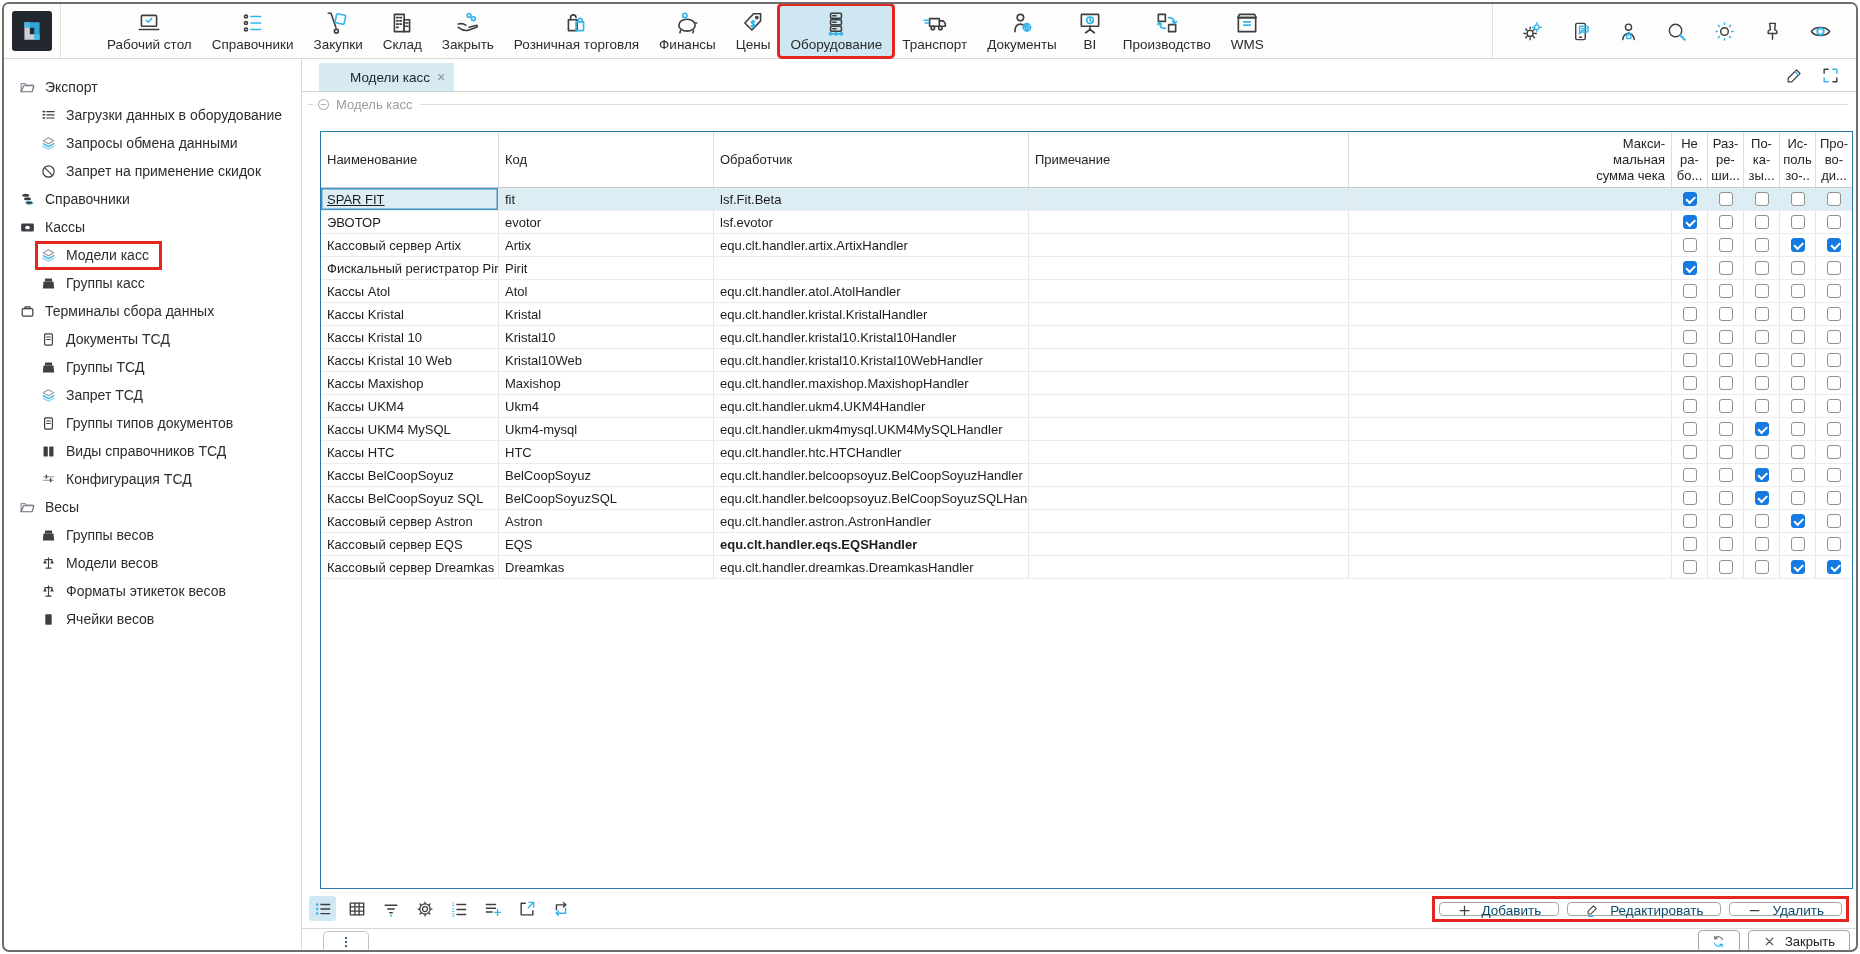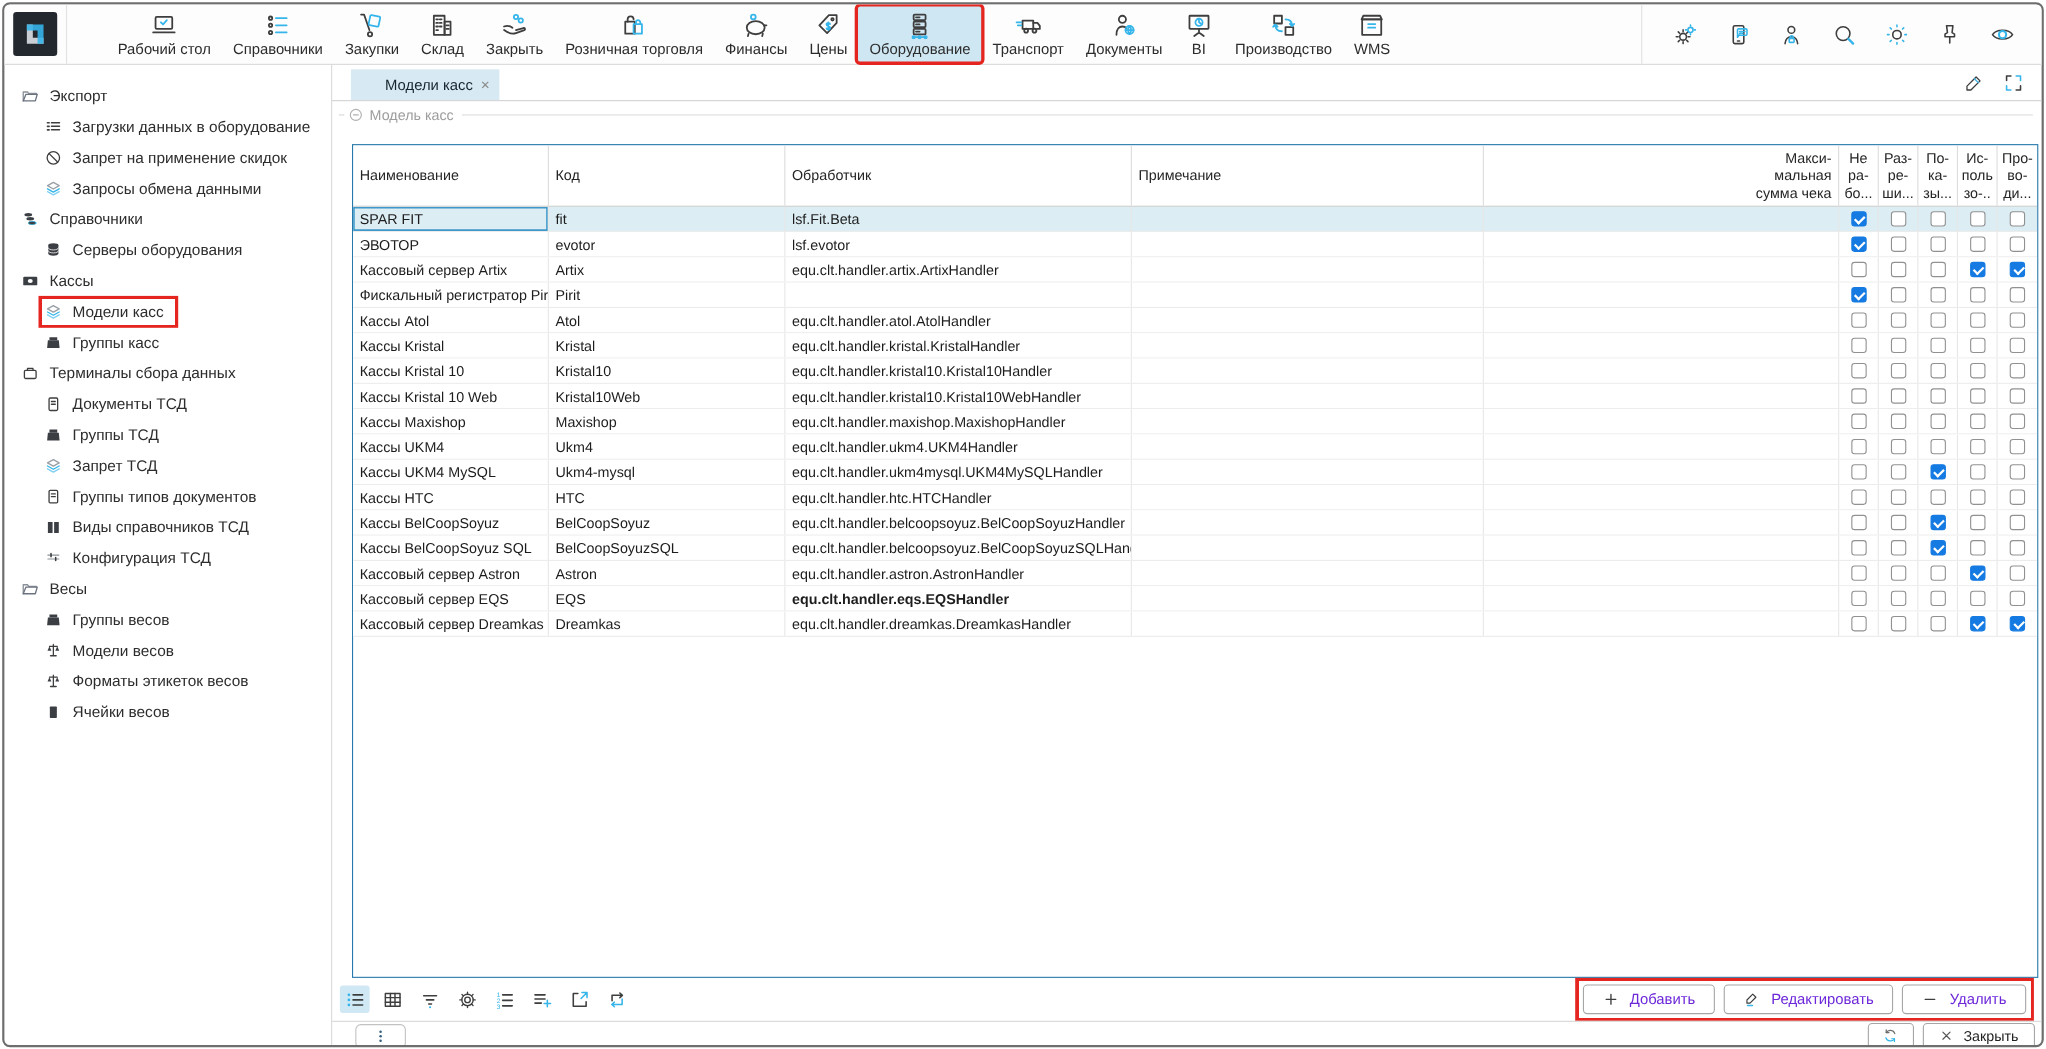--- a/index.html
+++ b/index.html
@@ -58,32 +58,32 @@
   
   .tablebox { margin: 15px 6px 0 18px; width: 1533px; height: 758px; border: 1px solid #2779ab; background: #fff; overflow: hidden; flex-shrink: 0; }
   .thead { display: flex; height: 56px; border-bottom: 1px solid #c9c9c9; }
   .th { flex-shrink: 0; border-right: 1px solid #dcdcdc; display: flex; align-items: center; padding: 0 6px; font-size: 13px; color: #252525; white-space: pre-line; line-height: 16px; cursor: pointer; }
   .th.center { justify-content: center; text-align: center; padding: 0 2px; }
   .th.right { justify-content: flex-end; text-align: right; }
   .tr { display: flex; height: 23px; border-bottom: 1px solid #ececec; background: #fff; }
   .tr.selected { background: #dcedf4; }
   .td { flex-shrink: 0; border-right: 1px solid #e7e7e7; font-size: 13px; color: #1d1d1d; display: flex; align-items: center; padding: 0 6px; white-space: nowrap; overflow: hidden; }
   .td.c { justify-content: center; padding: 0; }
-  .tr.selected .td.focus { box-shadow: inset 0 0 0 1.5px #3f98c9; }
+  .tr.selected .td.focus { box-shadow: inset 0 0 0 1.5px #3f98c9; text-decoration: underline; }
   .cb { width: 14px; height: 14px; border: 1px solid #919191; border-radius: 3px; background: #fff; position: relative; cursor: pointer; }
   .cb.on { background: #157be2; border-color: #157be2; }
   .cb.on::after { content: ""; position: absolute; left: 2.5px; top: 3px; width: 7px; height: 3.5px; border-left: 2px solid #fff; border-bottom: 2px solid #fff; transform: rotate(-45deg); }
 
   
   .toolbar { height: 39px; display: flex; align-items: center; padding: 0 10px 0 7px; flex-shrink: 0; }
   .tool-btn { width: 27px; height: 25px; display: flex; align-items: center; justify-content: center; background: none; border: none; margin-right: 7px; border-radius: 3px; cursor: pointer; }
   .tool-btn.active { background: #cfe8f3; }
   .tool-btn svg { width: 20px; height: 20px; }
   .red-group { margin-left: auto; display: flex; gap: 8px; box-shadow: 0 0 0 3px #e5251f; padding: 3px 4px; }
-  .act-btn { height: 27px; display: flex; align-items: center; gap: 10px; padding: 0 17px; background: #fff; border: 1px solid #a6a6a6; border-radius: 4px; font-size: 13.5px; color: #6d28d9; cursor: pointer; }
+  .act-btn { height: 14px; display: flex; align-items: flex-start; gap: 10px; padding: 0 17px; background: #fff; border: 1px solid #a6a6a6; border-radius: 4px; font-size: 13.5px; color: #0c4a6e; cursor: pointer; }
   .act-btn svg { width: 15px; height: 15px; }
 
   
   .statusbar { height: 26px; border-top: 1px solid #d8d8d8; display: flex; align-items: center; padding: 0 6px 0 0; flex-shrink: 0; }
   .kebab-btn { margin-left: 21px; width: 46px; height: 22px; border: 1px solid #c2c2c2; border-radius: 5px; background: #fff; display: flex; align-items: center; justify-content: center; cursor: pointer; }
   .kebab-btn svg { width: 14px; height: 14px; }
   .sb-right { margin-left: auto; display: flex; gap: 8px; align-items: center; }
   .icon-btn { width: 42px; height: 23px; border: 1px solid #a6a6a6; border-radius: 4px; background: #fff; display: flex; align-items: center; justify-content: center; cursor: pointer; }
   .icon-btn svg { width: 15px; height: 15px; }
   .close-btn { height: 23px; display: flex; align-items: center; gap: 9px; padding: 0 14px; background: #fff; border: 1px solid #a6a6a6; border-radius: 4px; font-size: 13px; color: #222; cursor: pointer; }
@@ -287,55 +287,45 @@
             <span class="side-icon"><svg viewBox="0 0 24 24" fill="none" stroke="#3e3e3e" stroke-width="1.7" stroke-linecap="round" stroke-linejoin="round">
                 <path d="M4.5 6.5h2M4.5 11h2M4.5 15.5h2" stroke-width="2.2"></path>
                 <path d="M9.5 6.5H20M9.5 11H20M9.5 15.5H20"></path>
               </svg></span>
             <span class="side-label">Загрузки данных в оборудование</span>
           </div>
         </div>
         <div class="side-item lvl1">
           <div class="side-inner">
             <span class="side-icon"><svg viewBox="0 0 24 24" fill="none" stroke="#3e3e3e" stroke-width="1.7" stroke-linecap="round" stroke-linejoin="round">
-                <circle cx="12" cy="12" r="8"></circle>
-                <path d="M6.6 6.6l10.8 10.8"></path>
-              </svg></span>
-            <span class="side-label">Запрет на применение скидок</span>
-          </div>
-        </div>
-        <div class="side-item lvl1">
-          <div class="side-inner">
-            <span class="side-icon"><svg viewBox="0 0 24 24" fill="none" stroke="#3e3e3e" stroke-width="1.7" stroke-linecap="round" stroke-linejoin="round">
                 <path d="M12 4l7.5 4.2L12 12.4 4.5 8.2z" stroke="#9aa0a6"></path>
                 <path d="M4.5 12.2l7.5 4.2 7.5-4.2" stroke="#35b5ea"></path>
                 <path d="M4.5 15.8l7.5 4.2 7.5-4.2" stroke="#7fd0f2"></path>
               </svg></span>
             <span class="side-label">Запросы обмена данными</span>
+          </div>
+        </div>
+        <div class="side-item lvl1">
+          <div class="side-inner">
+            <span class="side-icon"><svg viewBox="0 0 24 24" fill="none" stroke="#3e3e3e" stroke-width="1.7" stroke-linecap="round" stroke-linejoin="round">
+                <circle cx="12" cy="12" r="8"></circle>
+                <path d="M6.6 6.6l10.8 10.8"></path>
+              </svg></span>
+            <span class="side-label">Запрет на применение скидок</span>
           </div>
         </div>
         <div class="side-item lvl0">
           <div class="side-inner">
             <span class="side-icon"><svg viewBox="0 0 24 24" fill="none" stroke="#3e3e3e" stroke-width="1.5" stroke-linecap="round" stroke-linejoin="round">
                 <ellipse cx="9.5" cy="6" rx="5" ry="2.2" fill="#3b3f44" stroke="none"></ellipse>
                 <ellipse cx="12" cy="11" rx="5" ry="2.2" fill="#3b3f44" stroke="none"></ellipse>
                 <ellipse cx="14.5" cy="16.5" rx="5" ry="2.2" fill="#3b3f44" stroke="none"></ellipse>
                 <ellipse cx="14.5" cy="16.5" rx="5" ry="2.2" stroke="#35b5ea" stroke-width="0.9"></ellipse>
               </svg></span>
             <span class="side-label">Справочники</span>
-          </div>
-        </div>
-        <div class="side-item lvl1">
-          <div class="side-inner">
-            <span class="side-icon"><svg viewBox="0 0 24 24" fill="none" stroke="#3e3e3e" stroke-width="1.5" stroke-linecap="round" stroke-linejoin="round">
-                <ellipse cx="12" cy="5.5" rx="6.5" ry="2.4" fill="#3b3f44" stroke="none"></ellipse>
-                <path d="M5.5 5.5v11c0 1.3 2.9 2.4 6.5 2.4s6.5-1.1 6.5-2.4v-11z" fill="#3b3f44" stroke="none"></path>
-                <path d="M5.5 9.2c0 1.3 2.9 2.4 6.5 2.4s6.5-1.1 6.5-2.4M5.5 13c0 1.3 2.9 2.4 6.5 2.4s6.5-1.1 6.5-2.4" stroke="#fff" stroke-width="1"></path>
-              </svg></span>
-            <span class="side-label">Серверы оборудования</span>
           </div>
         </div>
         <div class="side-item lvl0">
           <div class="side-inner">
             <span class="side-icon"><svg viewBox="0 0 24 24" fill="none" stroke="#3e3e3e" stroke-width="1.5" stroke-linecap="round" stroke-linejoin="round">
                 <rect x="3" y="6.5" width="18" height="11" rx="1.5" fill="#3b3f44" stroke="none"></rect>
                 <ellipse cx="12" cy="12" rx="3.2" ry="2.6" fill="#fff" stroke="none"></ellipse>
               </svg></span>
             <span class="side-label">Кассы</span>
           </div>

